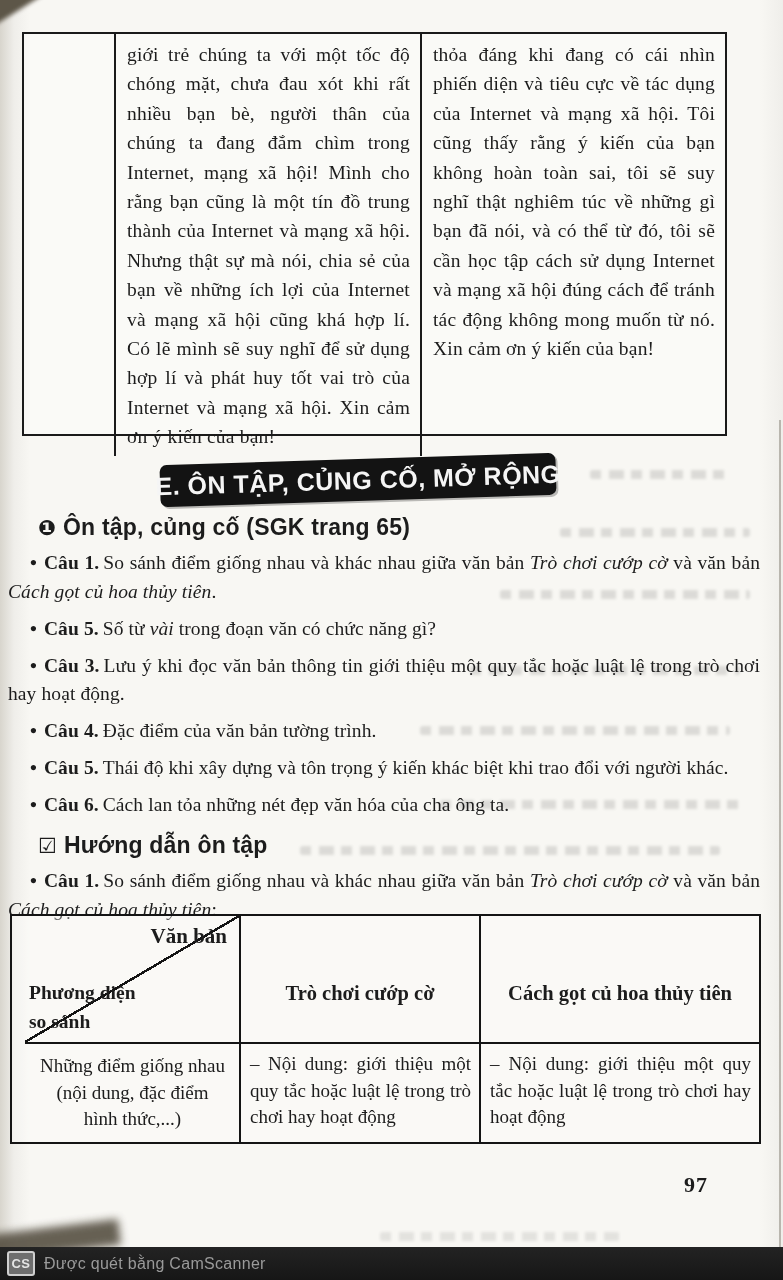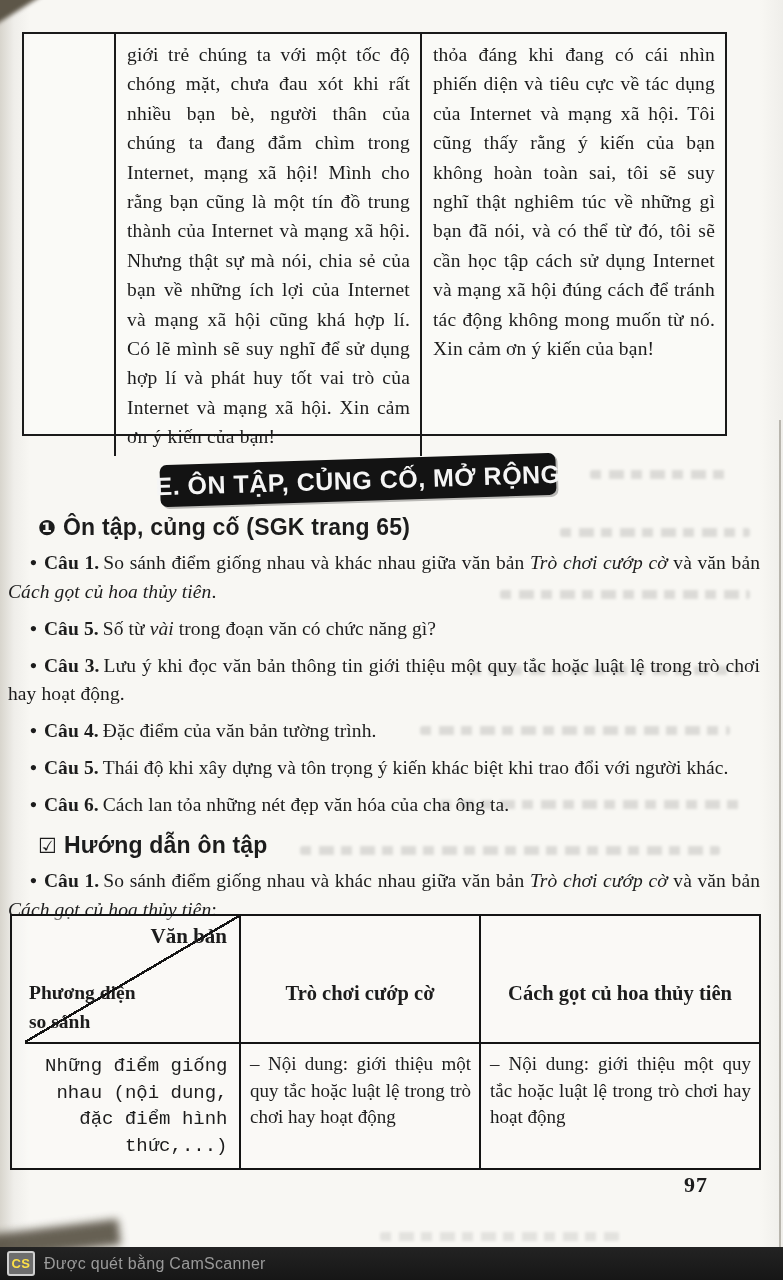--- a/index.html
+++ b/index.html
@@ -79,36 +79,36 @@
     position:absolute;bottom:6px;left:4px;width:140px;text-align:left;
     font-weight:bold;font-size:19.5px;line-height:1.45;
   }
   .hcell{
     display:flex;align-items:center;justify-content:center;
     font-weight:bold;font-size:20.5px;padding:28px 6px 0 6px;text-align:center;
   }
   .bcell{
     font-size:19px;line-height:1.4;padding:7px 8px 9px 9px;text-align:justify;
   }
-  .bcell.aspect{text-align:right;display:flex;align-items:flex-start;justify-content:center;padding-top:9px;font-family:Liberation Mono, monospace;}
+  .bcell.aspect{text-align:center;display:flex;align-items:flex-start;justify-content:center;padding-top:9px;}
   .bcell.aspect span{display:block;max-width:190px;}
   
   .pagenum{
     position:absolute;left:684px;top:1172px;
     font-weight:bold;font-size:22px;letter-spacing:1px;
   }
   
   .scanbar{
     position:absolute;left:0;bottom:0;width:783px;height:33px;
     background:linear-gradient(180deg,#232323,#161616);
     display:flex;align-items:center;gap:9px;padding-left:7px;box-sizing:border-box;
   }
   .cs-icon{
     width:24px;height:21px;border:2px solid #cfcfcf;border-radius:3px;
-    background:#6e6e6e;color:#fde047;
+    background:#6e6e6e;color:#e5e5e5;
     font-family:"Liberation Sans",sans-serif;font-weight:bold;font-size:13px;
     display:flex;align-items:center;justify-content:center;letter-spacing:.5px;
   }
   .scan-label{
     color:#9a9a9a;font-family:"Liberation Sans",sans-serif;font-size:16px;letter-spacing:.3px;
   }
 </style>
 </head>
 <body>
 

